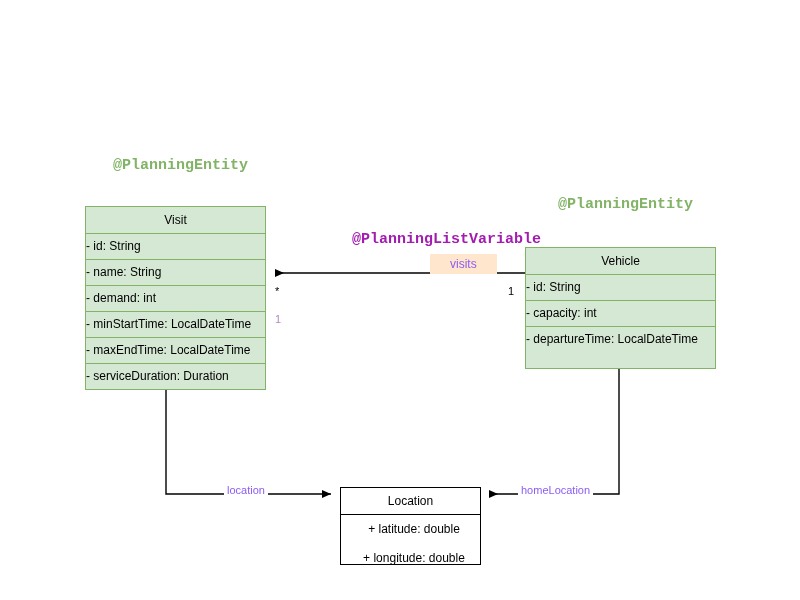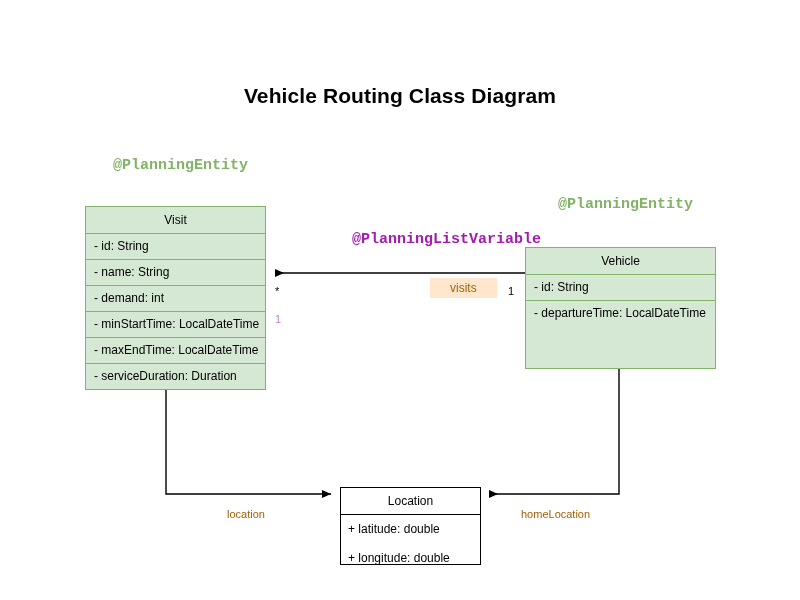--- a/index.html
+++ b/index.html
@@ -74,43 +74,43 @@
     white-space: nowrap;
     overflow: hidden;
   }
   .uml-class.plain .class-name {
     border-bottom: 1px solid #000000;
   }
   .uml-class .attr {
     box-sizing: border-box;
     height: 26px;
     line-height: 25px;
-    padding-left: 8px;
+    padding-left: 0;
     font-size: 12px;
     border-bottom: 1px solid #82b366;
     color: #000000;
     white-space: nowrap;
     overflow: hidden;
   }
   .uml-class .attr:last-child { border-bottom: none; }
   .uml-class.plain .attr {
     border-bottom: none;
     height: 29px;
     line-height: 28px;
     padding-left: 7px;
+    text-align: center;
   }
 
   .edge-label {
     position: absolute;
     font-size: 11px;
-    color: #a16207;
+    color: #8b5cf6;
     background: #ffffff;
     padding: 0 3px;
     white-space: nowrap;
-    margin-top: 24px;
   }
   .edge-label.chip {
     background: #ffe6cc;
     padding: 3px 20px;
     font-size: 12px;
   }
   .mult {
     position: absolute;
     font-size: 11px;
     white-space: nowrap;
@@ -133,39 +133,39 @@
       </marker>
     </defs>
 
     <line x1="525" y1="273" x2="275" y2="273" stroke="#000000" stroke-width="1.4" marker-end="url(#arrow-left)"></line>
 
     <polyline points="166,363 166,494 331,494" fill="none" stroke="#000000" stroke-width="1.4" marker-end="url(#arrow-end)"></polyline>
 
     <polyline points="619,323 619,494 489,494" fill="none" stroke="#000000" stroke-width="1.4" marker-end="url(#arrow-left)"></polyline>
   </svg>
 
-  <div class="diagram-title">Vehicle Routing Class Diagram</div>
 
   <div class="annotation entity" style="left:113px; top:157px;">@PlanningEntity</div>
 
   <div class="uml-class" style="left:85px; top:179px; width:181px; height:184px;">
     <div class="class-name">Visit</div>
     <div class="attr">- id: String</div>
     <div class="attr">- name: String</div>
     <div class="attr">- demand: int</div>
     <div class="attr">- minStartTime: LocalDateTime</div>
     <div class="attr">- maxEndTime: LocalDateTime</div>
     <div class="attr">- serviceDuration: Duration</div>
   </div>
 
   <div class="annotation entity" style="left:558px; top:196px;">@PlanningEntity</div>
 
   <div class="uml-class" style="left:525px; top:220px; width:191px; height:122px;">
     <div class="class-name">Vehicle</div>
     <div class="attr">- id: String</div>
+    <div class="attr">- capacity: int</div>
     <div class="attr">- departureTime: LocalDateTime</div>
   </div>
 
   <div class="uml-class plain" style="left:340px; top:460px; width:141px; height:78px;">
     <div class="class-name">Location</div>
     <div class="attr">+ latitude: double</div>
     <div class="attr">+ longitude: double</div>
   </div>
 
   <div class="annotation listvar" style="left:352px; top:231px;">@PlanningListVariable</div>

